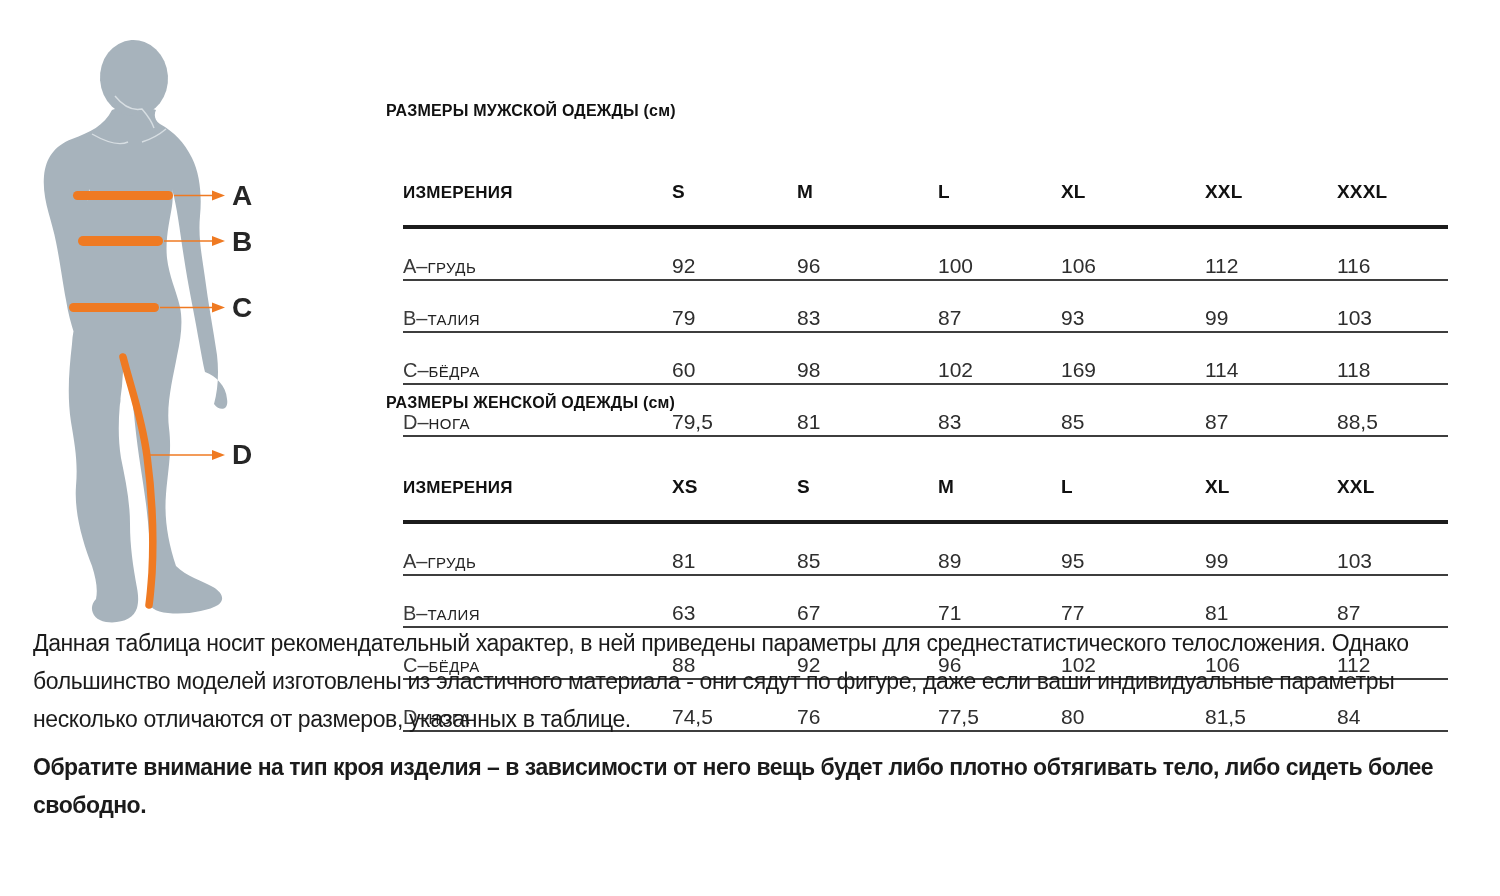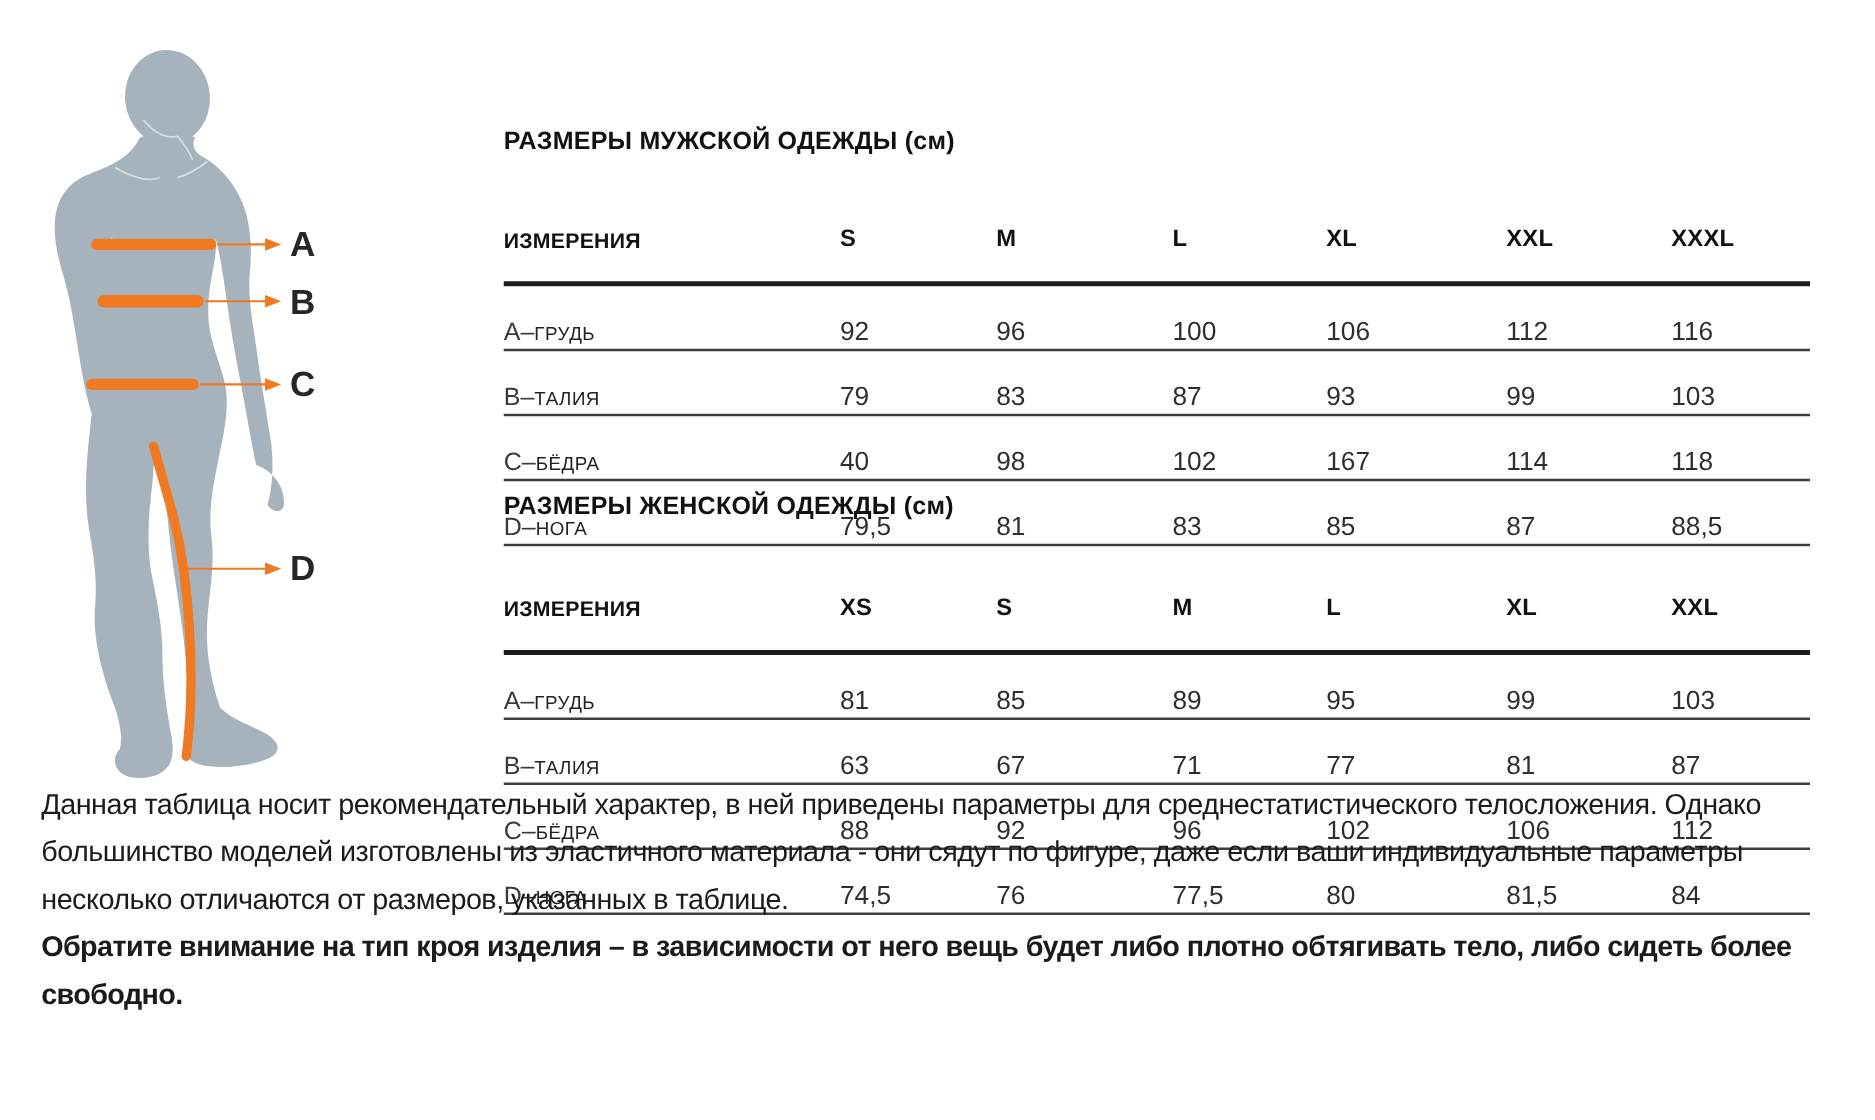--- a/index.html
+++ b/index.html
@@ -13,22 +13,22 @@
     overflow:hidden;
   }
 
   
   .figure-wrap { position:absolute; left:6px; top:10px; width:280px; height:660px; }
   .figure-wrap svg { display:block; }
   .diagram-label { font-family:"Liberation Sans", sans-serif; font-weight:bold; font-size:28px; fill:#262626; }
 
   
   .section-title {
-    position:absolute; left:403px;
-    font-size:20px; font-weight:bold; color:#111111; letter-spacing:0.2px;
+    position:absolute; left:386px;
+    font-size:16px; font-weight:bold; color:#111111; letter-spacing:0.2px;
     white-space:nowrap;
   }
   #men-title   { top:102px; }
   #women-title { top:394px; }
 
   
   .size-table { position:absolute; left:403px; width:1045px; }
   #men-table   { top:181px; }
   #women-table { top:476px; }
 
@@ -50,21 +50,21 @@
   .t-data .td { font-size:21px; font-weight:normal; color:#2e2e2e; }
   .t-data .label .pfx  { font-size:20px; color:#3a3a3a; }
   .t-data .label .word { font-size:15px; color:#222; letter-spacing:0.4px; }
 
   
   .notes { position:absolute; left:33px; top:624px; width:1445px; }
   .note-par {
     font-size:23px; line-height:38px; letter-spacing:-0.4px;
     color:#1b1b1b; white-space:pre-line;
   }
-  .note-par.bold { font-weight:bold; letter-spacing:-0.5px; }
+  .note-par.bold { font-weight:bold; margin-top:10px; letter-spacing:-0.5px; }
 </style>
 </head>
 <body>
 
 <div class="canvas">
 
   <div class="figure-wrap">
     <svg width="280" height="660" viewBox="0 0 280 660">
 
       <g fill="#A7B3BC">
@@ -183,24 +183,24 @@
       <div class="td label"><span class="pfx">B–</span><span class="word">ТАЛИЯ</span></div>
       <div class="td">79</div>
       <div class="td">83</div>
       <div class="td">87</div>
       <div class="td">93</div>
       <div class="td">99</div>
       <div class="td">103</div>
     </div>
     <div class="t-data">
       <div class="td label"><span class="pfx">C–</span><span class="word">БЁДРА</span></div>
-      <div class="td">40</div>
+      <div class="td">60</div>
       <div class="td">98</div>
       <div class="td">102</div>
-      <div class="td">167</div>
+      <div class="td">169</div>
       <div class="td">114</div>
       <div class="td">118</div>
     </div>
     <div class="t-data">
       <div class="td label"><span class="pfx">D–</span><span class="word">НОГА</span></div>
       <div class="td">79,5</div>
       <div class="td">81</div>
       <div class="td">83</div>
       <div class="td">85</div>
       <div class="td">87</div>

